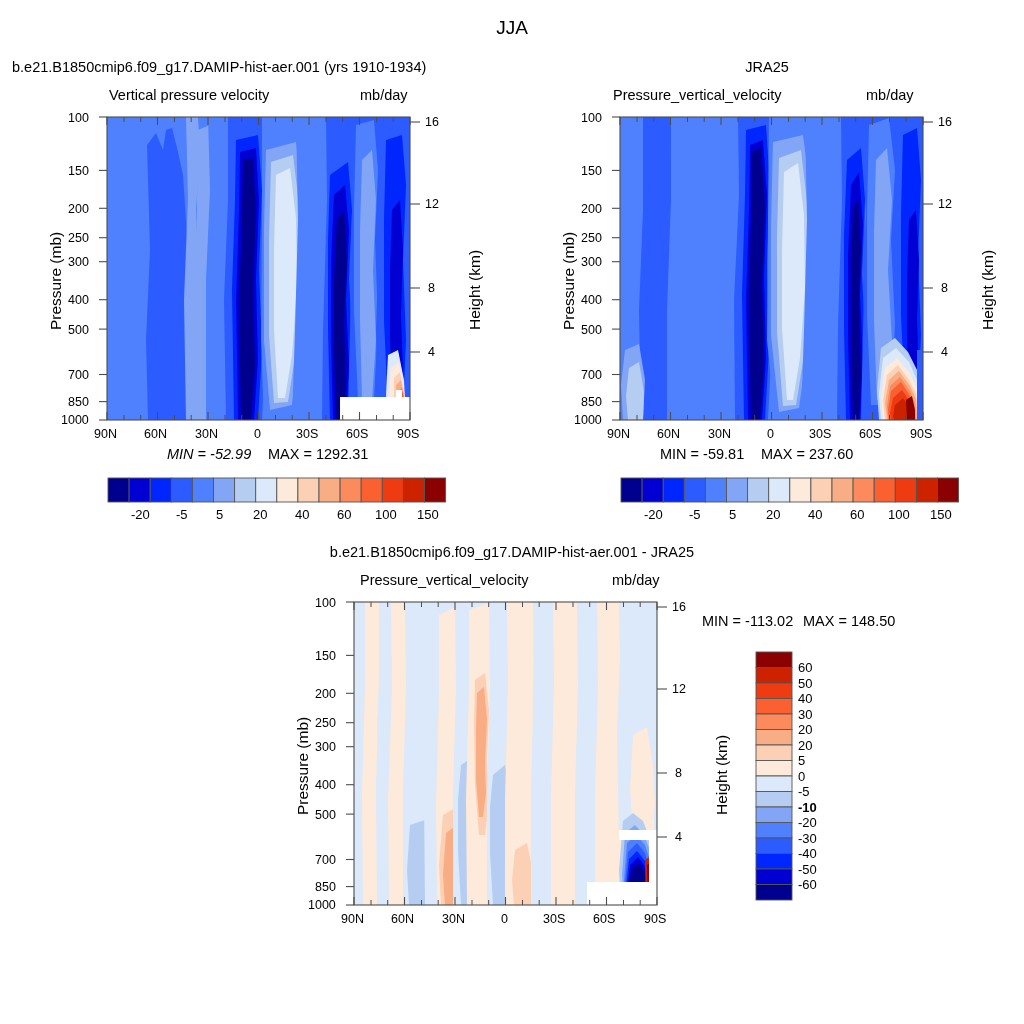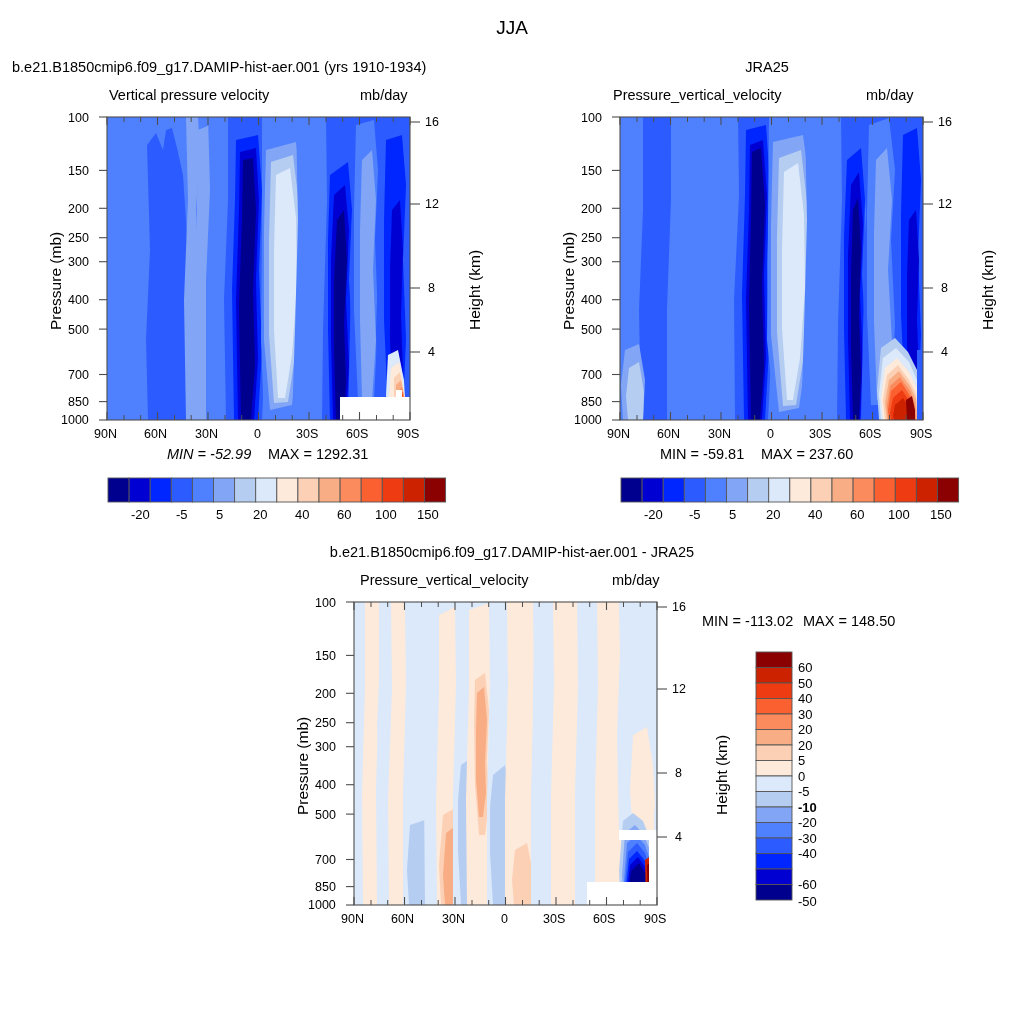--- a/index.html
+++ b/index.html
@@ -664,15 +664,15 @@
     <div class="abs txt cbar-label" style="left: 798px; top: 707.5px;">30</div>
     <div class="abs txt cbar-label" style="left: 798px; top: 723px;">20</div>
     <div class="abs txt cbar-label" style="left: 798px; top: 738.5px;">20</div>
     <div class="abs txt cbar-label" style="left: 798px; top: 754px;">5</div>
     <div class="abs txt cbar-label" style="left: 798px; top: 769.5px;">0</div>
     <div class="abs txt cbar-label" style="left: 798px; top: 785px;">-5</div>
     <div class="abs txt cbar-label" style="left: 798px; top: 800.5px; font-weight: bold;">-10</div>
     <div class="abs txt cbar-label" style="left: 798px; top: 816px;">-20</div>
     <div class="abs txt cbar-label" style="left: 798px; top: 831.5px;">-30</div>
     <div class="abs txt cbar-label" style="left: 798px; top: 847px;">-40</div>
-    <div class="abs txt cbar-label" style="left: 798px; top: 862.5px; margin-top: 32px;">-50</div>
+    <div class="abs txt cbar-label" style="left: 798px; top: 862.5px;">-50</div>
     <div class="abs txt cbar-label" style="left: 798px; top: 878px;">-60</div>
   </div>
 
 </body></html>

